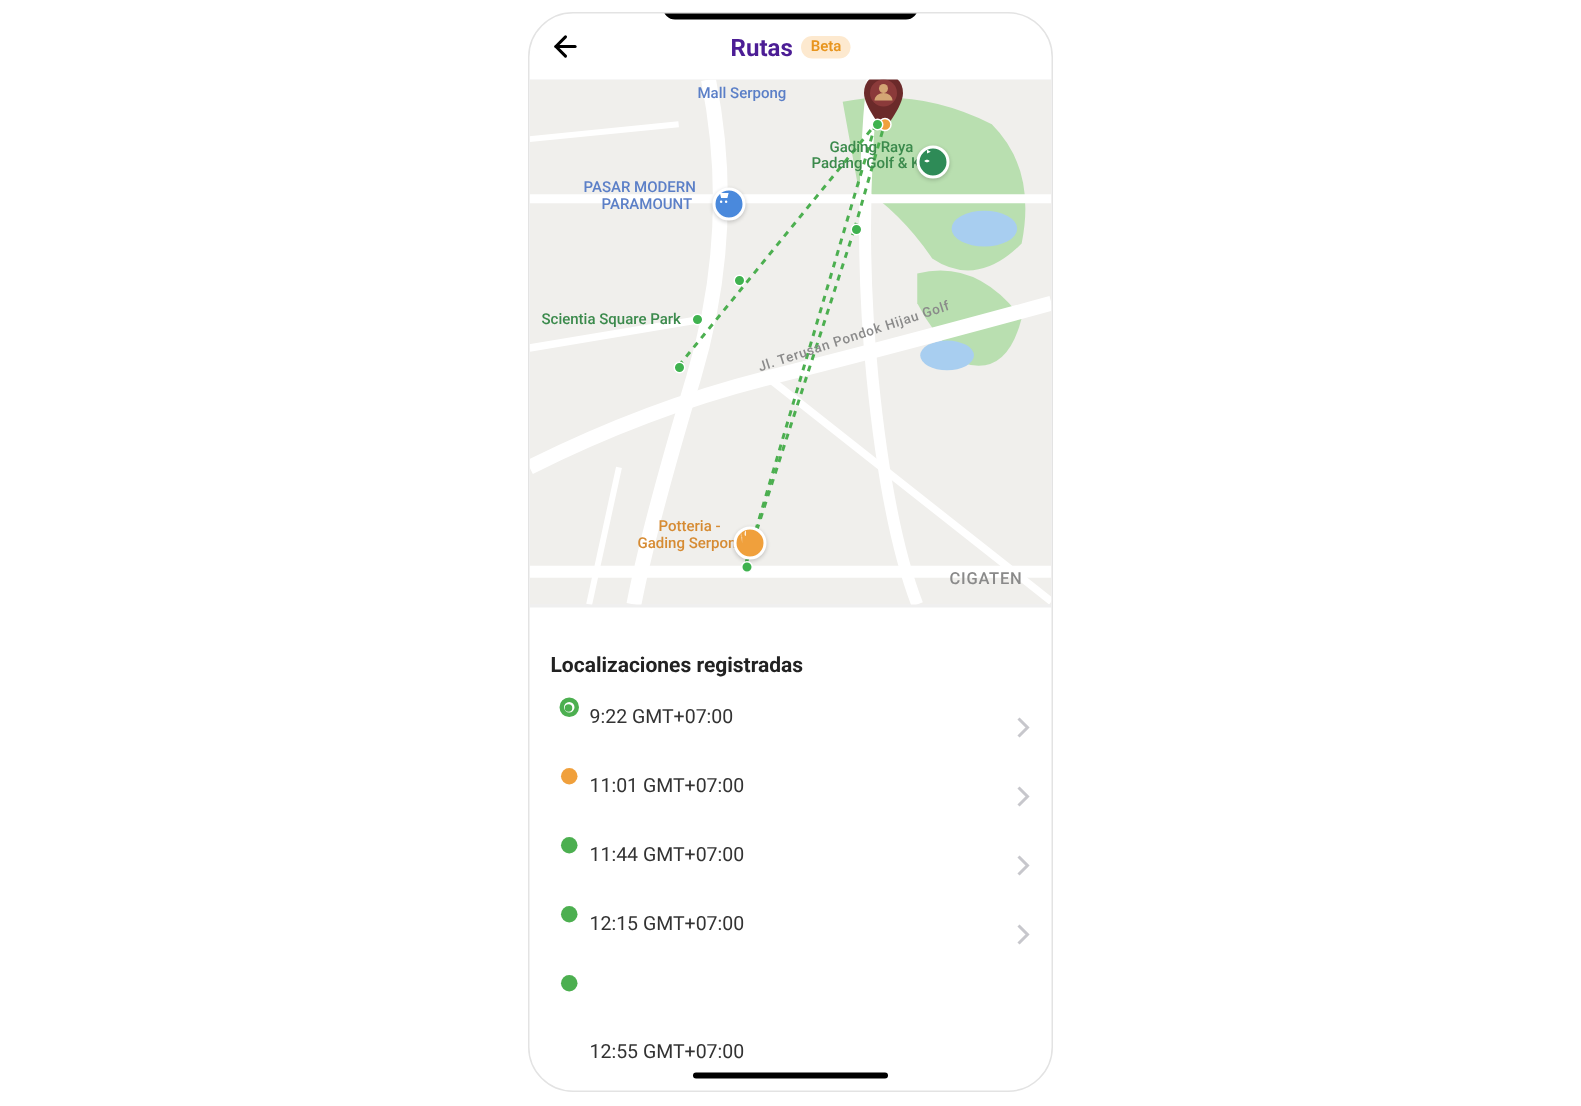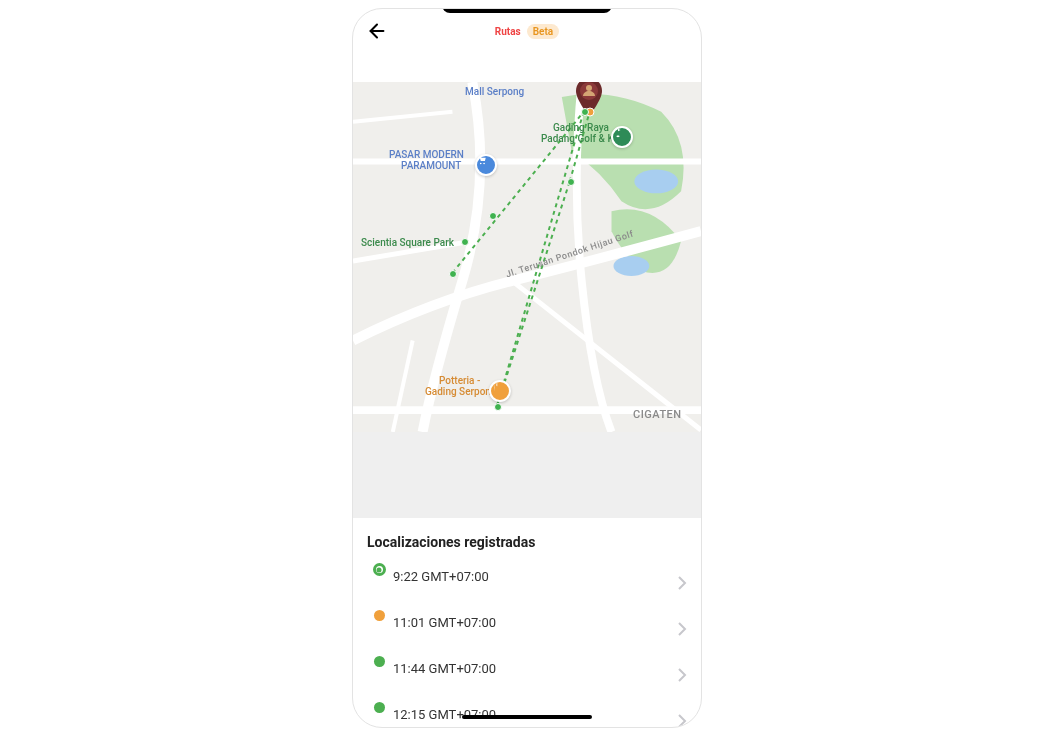--- a/index.html
+++ b/index.html
@@ -54,39 +54,38 @@
     .header-title-wrap {
       position: absolute;
       left: 0; right: 0;
       display: flex;
       align-items: center;
       justify-content: center;
       gap: 6px;
     }
     .header-title {
       font-weight: 700;
-      font-size: 10px;
-      color: #ef4444;
+      font-size: 16px;
+      color: #4c1d95;
     }
     .beta-badge {
       background: #fde9cf;
       color: #e8951e;
       font-size: 10px;
       font-weight: 600;
       padding: 2px 6px;
       border-radius: 8px;
     }
     .map {
       width: 100%;
-      height: 436px;
+      height: 352px;
       position: relative;
       background: #efefef;
       flex-shrink: 0;
       overflow: hidden;
-      margin-top: 29px;
     }
     .map svg { position: absolute; inset: 0; }
     .map-label {
       position: absolute;
       font-size: 10px;
       font-weight: 500;
       line-height: 1.1;
       white-space: pre;
       pointer-events: none;
     }
@@ -120,21 +119,21 @@
       transform: translate(-50%, -50%);
     }
     .route-dot.big {
       width: 8px; height: 8px;
     }
     .route-dot.orange {
       background: #f0a03c;
       width: 9px; height: 9px;
     }
     .section {
-      padding: 16px 14px 0;
+      padding: 31px 14px 0;
       flex: 1;
       overflow: hidden;
       position: relative;
     }
     .section-title {
       font-size: 14px;
       font-weight: 700;
       color: #222;
       margin-bottom: 10px;
     }

